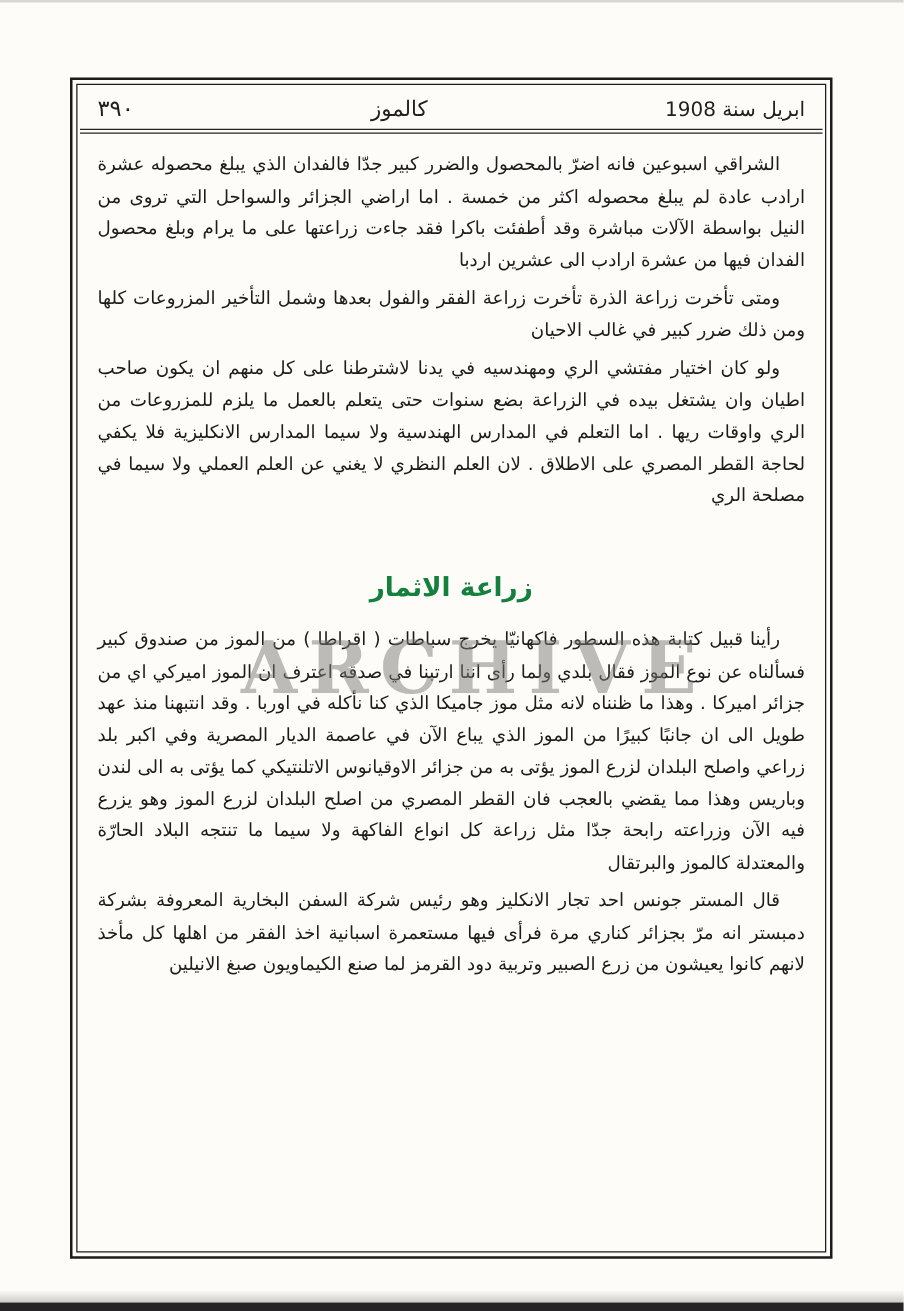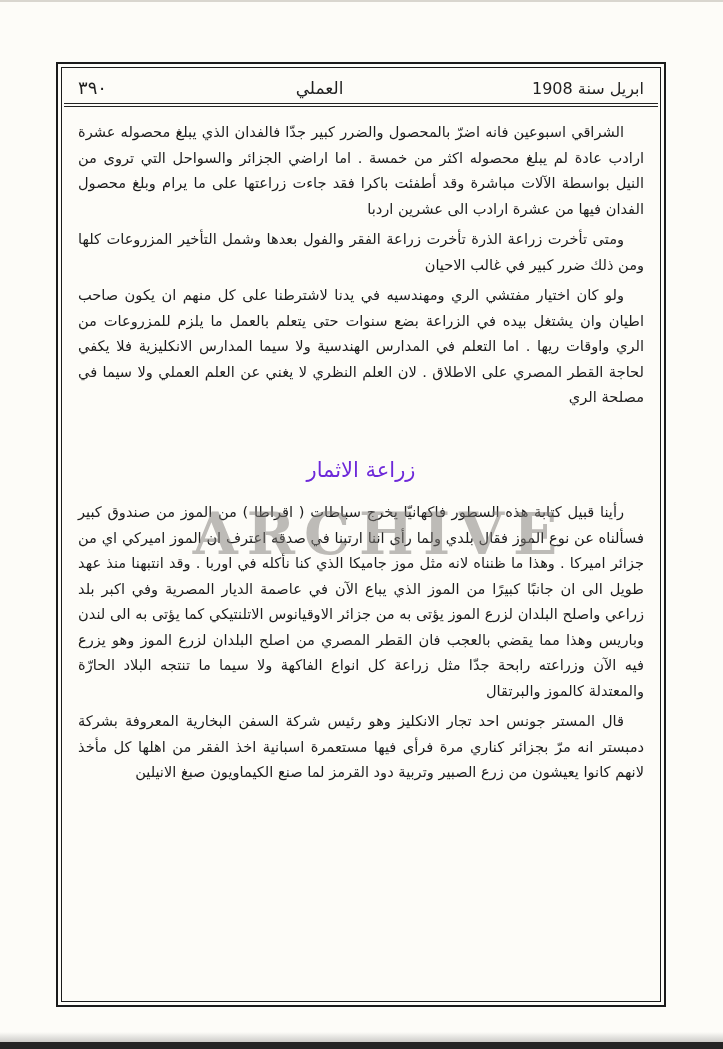--- a/index.html
+++ b/index.html
@@ -68,22 +68,22 @@
     text-align: justify;
     color: #1c1c1c;
   }
   .para {
     margin: 0 0 5px 0;
     text-indent: 20px;
   }
   .section-heading {
     text-align: center;
     font-size: 21px;
-    font-weight: normal;
-    color: #6d28d9;
+    font-weight: bold;
+    color: #15803d;
     margin: 48px 0 16px 0;
   }
   .watermark {
     position: absolute;
     left: 0; top: 504px;
     width: 100%;
     text-align: center;
     pointer-events: none;
     z-index: 5;
     margin-left: 18px;
@@ -106,21 +106,21 @@
 </head>
 <body>
 
 <div class="edge-top"></div>
 
 <div class="frame">
   <div class="frame-inner">
 
     <header class="hdr" dir="rtl">
       <span class="hdr-date">ابريل سنة 1908</span>
-      <span class="hdr-title">العملي</span>
+      <span class="hdr-title">كالموز</span>
       <span class="hdr-num">٣٩٠</span>
     </header>
 
     <div class="hdr-rule"></div>
 
     <main class="content" dir="rtl">
       <p class="para">الشراقي اسبوعين فانه اضرّ بالمحصول والضرر كبير جدّا فالفدان الذي يبلغ محصوله عشرة ارادب عادة لم يبلغ محصوله اكثر من خمسة . اما اراضي الجزائر والسواحل التي تروى من النيل بواسطة الآلات مباشرة وقد أطفئت باكرا فقد جاءت زراعتها على ما يرام وبلغ محصول الفدان فيها من عشرة ارادب الى عشرين اردبا</p>
       <p class="para">ومتى تأخرت زراعة الذرة تأخرت زراعة الفقر والفول بعدها وشمل التأخير المزروعات كلها ومن ذلك ضرر كبير في غالب الاحيان</p>
       <p class="para">ولو كان اختيار مفتشي الري ومهندسيه في يدنا لاشترطنا على كل منهم ان يكون صاحب اطيان وان يشتغل بيده في الزراعة بضع سنوات حتى يتعلم بالعمل ما يلزم للمزروعات من الري واوقات ريها . اما التعلم في المدارس الهندسية ولا سيما المدارس الانكليزية فلا يكفي لحاجة القطر المصري على الاطلاق . لان العلم النظري لا يغني عن العلم العملي ولا سيما في مصلحة الري</p>
       <h2 class="section-heading">زراعة الاثمار</h2>

